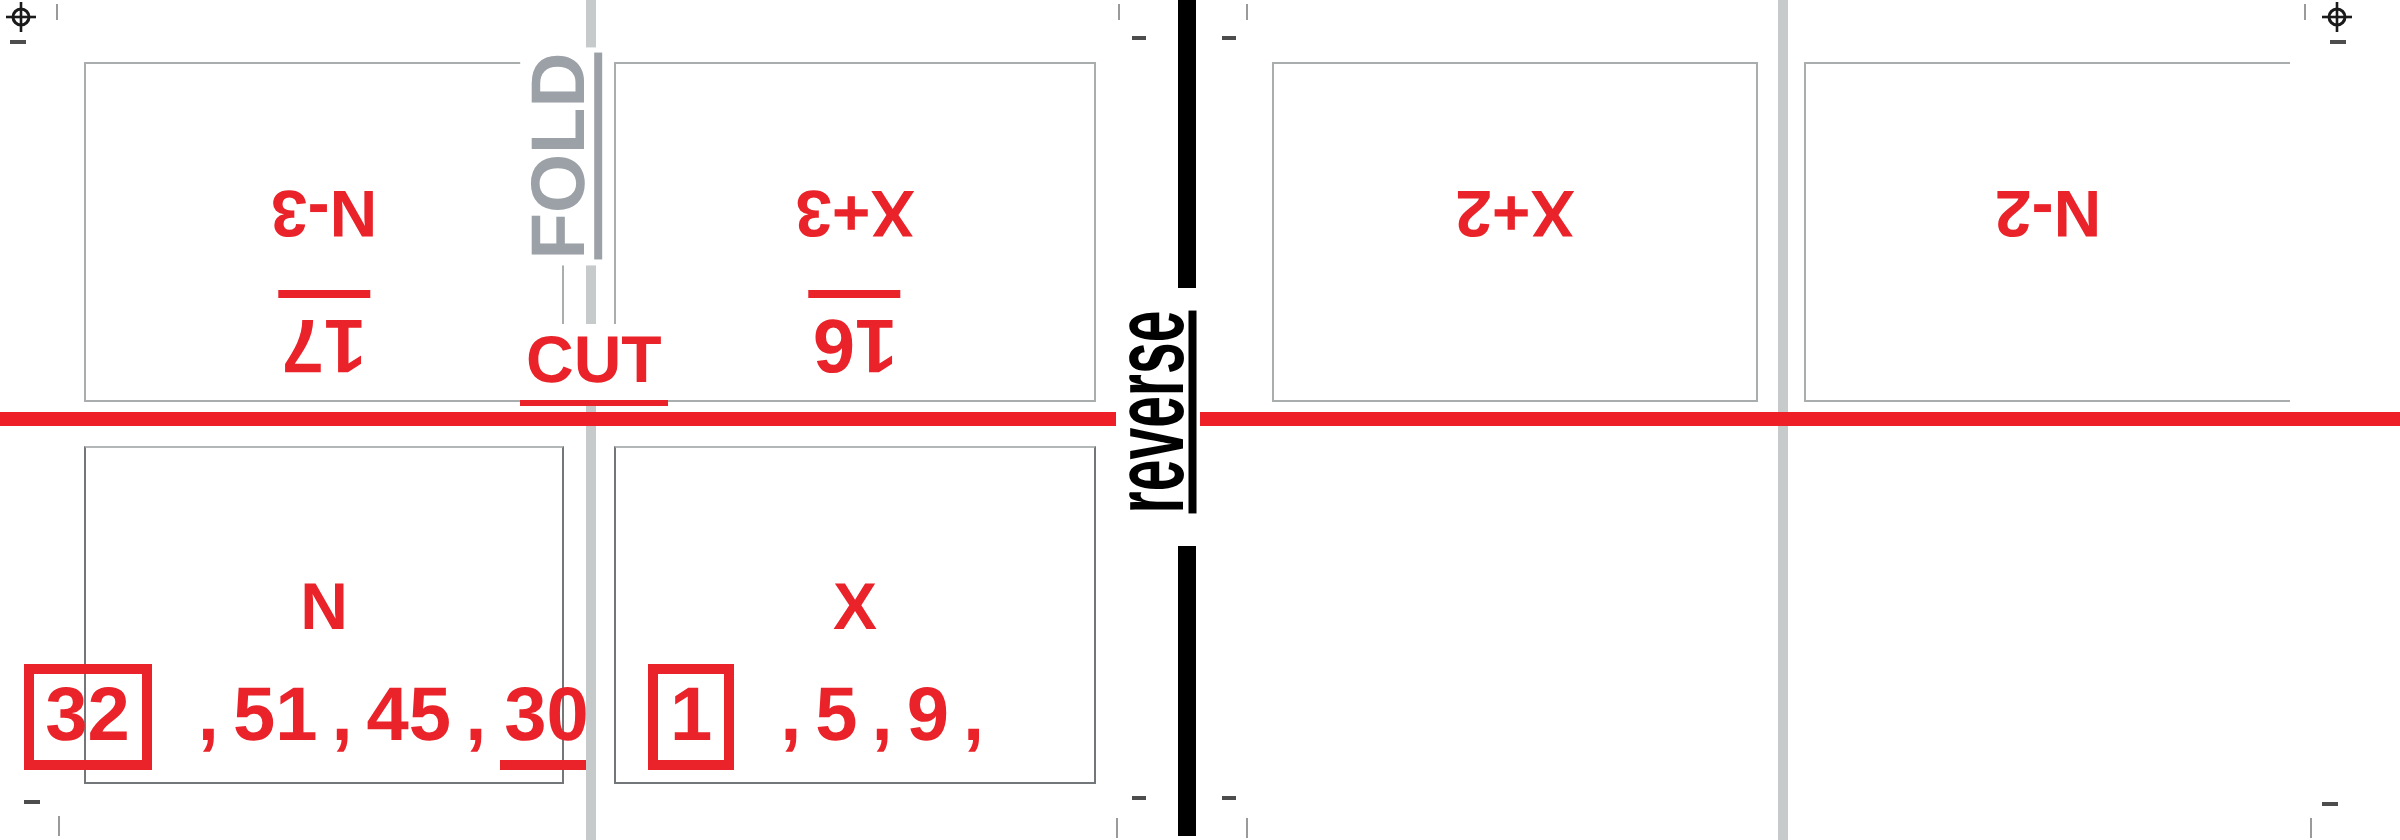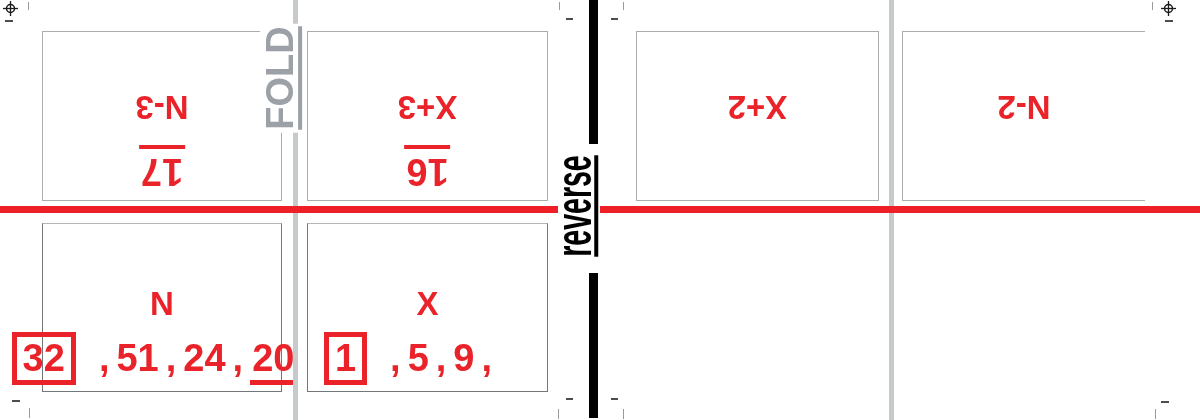--- a/index.html
+++ b/index.html
@@ -98,41 +98,42 @@
     </div>
   </div>
 
   <div class="panel bottom lt" style="left:42px;top:223px;width:240px;height:169px">
     <div class="plabel in-bottom">N</div>
     <div class="numrow" style="transform:translateX(-8px)">
       <span class="boxed">32</span>
         <span class="comma">,</span>
         <span>51</span>
         <span class="comma">,</span>
-        <span>24</span>
+        <span>45</span>
         <span class="comma">,</span>
-        <span class="underlined">20</span>
+        <span class="underlined">30</span>
     </div>
   </div>
   <div class="panel bottom lt" style="left:307px;top:223px;width:241px;height:169px">
     <div class="plabel in-bottom">X</div>
     <div class="numrow" style="transform:translateX(-16px)">
       <span class="boxed">1</span>
         <span class="comma">,</span>
         <span>5</span>
         <span class="comma">,</span>
         <span>9</span>
         <span class="comma">,</span>
     </div>
   </div>
 
   <div class="redline" style="left:0;width:558px"></div>
   <div class="redline" style="left:600px;width:600px"></div>
 
   <div class="vlabel" id="fold-label">FOLD</div>
+  <div id="cut-label">CUT</div>
   <div class="vlabel" id="reverse-label">reverse</div>
 
   <svg class="regmark" style="left:3px;top:1px" width="15" height="15" viewBox="0 0 15 15">
     <circle cx="7.5" cy="7.5" r="4" fill="none" stroke="#1a1a1a" stroke-width="1.5"></circle>
     <line x1="7.5" y1="0" x2="7.5" y2="15" stroke="#1a1a1a" stroke-width="1.3"></line>
     <line x1="0" y1="7.5" x2="15" y2="7.5" stroke="#1a1a1a" stroke-width="1.3"></line>
   </svg>
   <svg class="regmark" style="left:1161px;top:1px" width="15" height="15" viewBox="0 0 15 15">
     <circle cx="7.5" cy="7.5" r="4" fill="none" stroke="#1a1a1a" stroke-width="1.5"></circle>
     <line x1="7.5" y1="0" x2="7.5" y2="15" stroke="#1a1a1a" stroke-width="1.3"></line>

